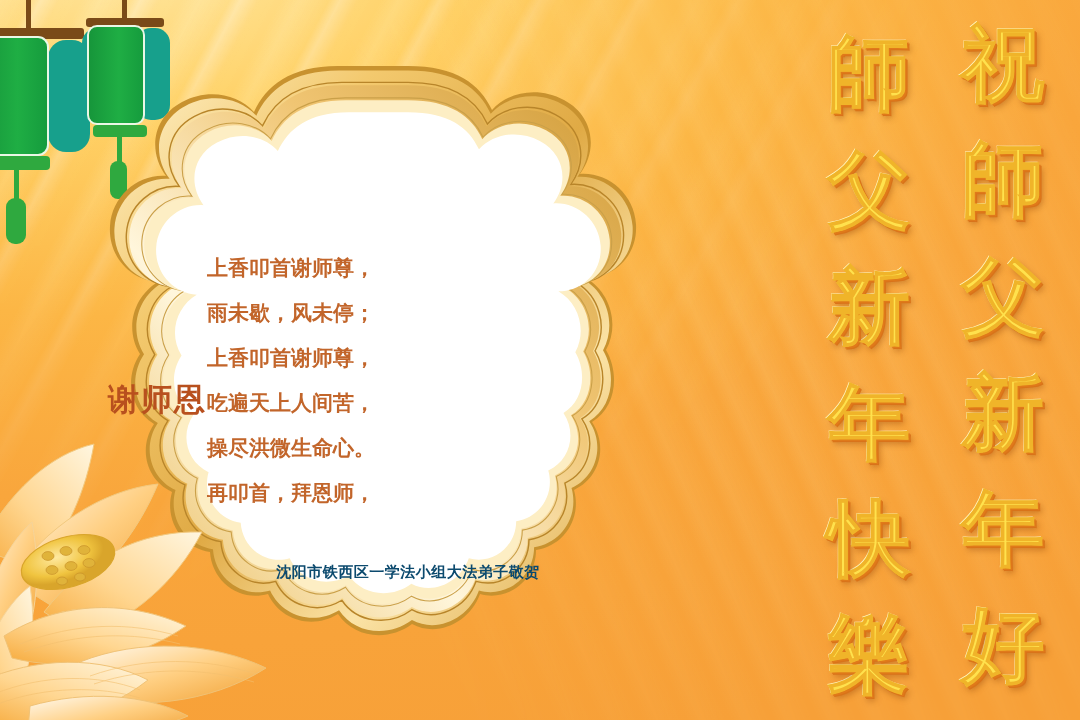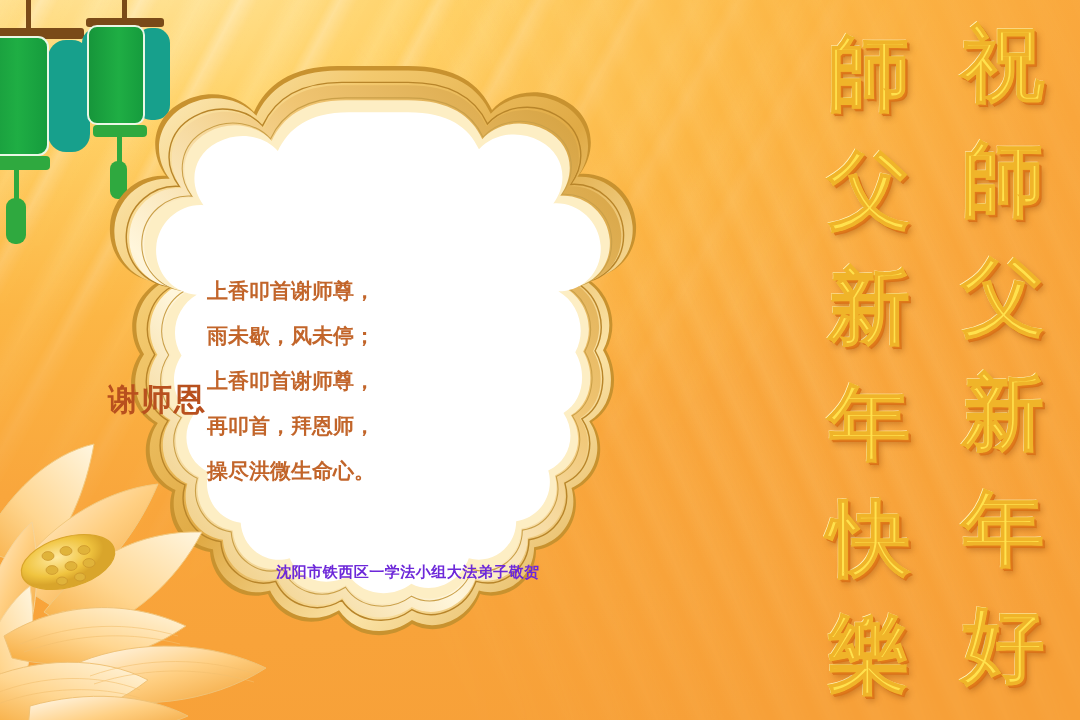--- a/index.html
+++ b/index.html
@@ -112,21 +112,21 @@
     font-family: "Liberation Serif", "DejaVu Serif", serif;
   }
   .signature {
     position: absolute;
     left: 0;
     right: 0;
     top: 505px;
     text-align: center;
     font-size: 15px;
     font-weight: 700;
-    color: #6d28d9;
+    color: #0c4a6e;
     letter-spacing: .5px;
     font-family: "Liberation Sans", "DejaVu Sans", sans-serif;
   }
 
   
   .greeting {
     position: absolute;
     right: 14px;
     top: 26px;
     width: 270px;
@@ -260,22 +260,23 @@
       <use href="#lobe" fill="#ffffff" transform="translate(300,306) scale(0.845) translate(-300,-306)"></use>
     </svg>
   </div>
 
   <div class="panel">
     <div class="poem-title">谢师恩</div>
     <div class="poem-body">
       <div class="poem-line">上香叩首谢师尊，</div>
       <div class="poem-line">雨未歇，风未停；</div>
       <div class="poem-line">上香叩首谢师尊，</div>
+      <div class="poem-line">吃遍天上人间苦，</div>
+      <div class="poem-line">操尽洪微生命心。</div>
       <div class="poem-line">再叩首，拜恩师，</div>
-      <div class="poem-line">操尽洪微生命心。</div>
     </div>
     <div class="signature">沈阳市铁西区一学法小组大法弟子敬贺</div>
   </div>
 
   <div class="lotus">
     <svg viewBox="0 0 290 300" xmlns="http://www.w3.org/2000/svg">
       <defs>
         <linearGradient id="pet1" x1="0" y1="1" x2="1" y2="0">
           <stop offset="0%" stop-color="#f6a93a"></stop>
           <stop offset="45%" stop-color="#ffd690"></stop>

